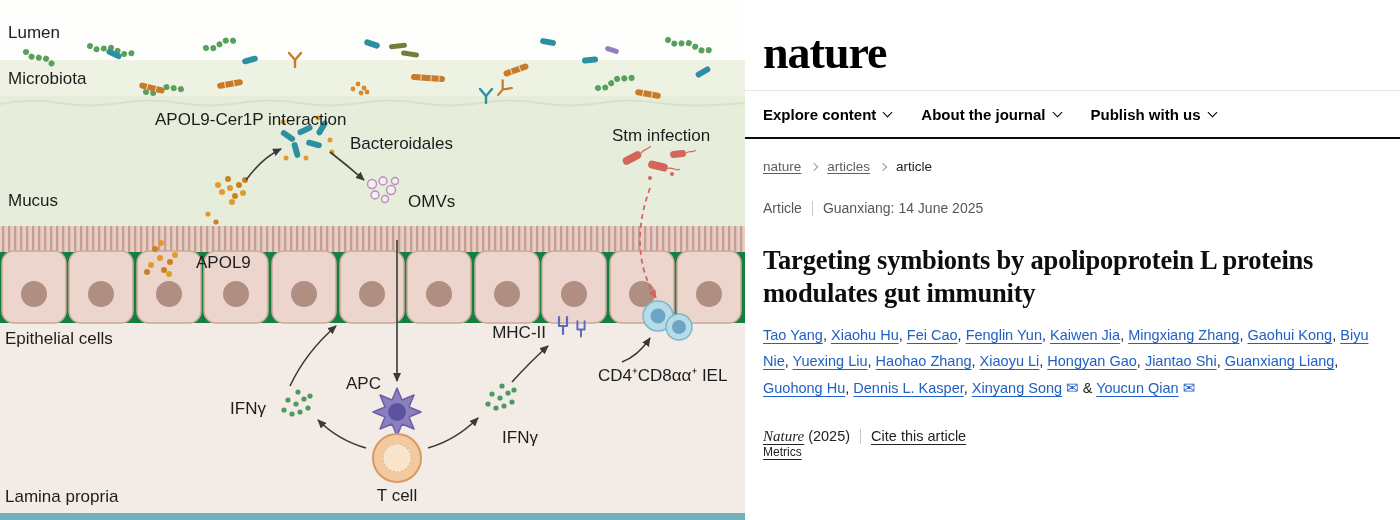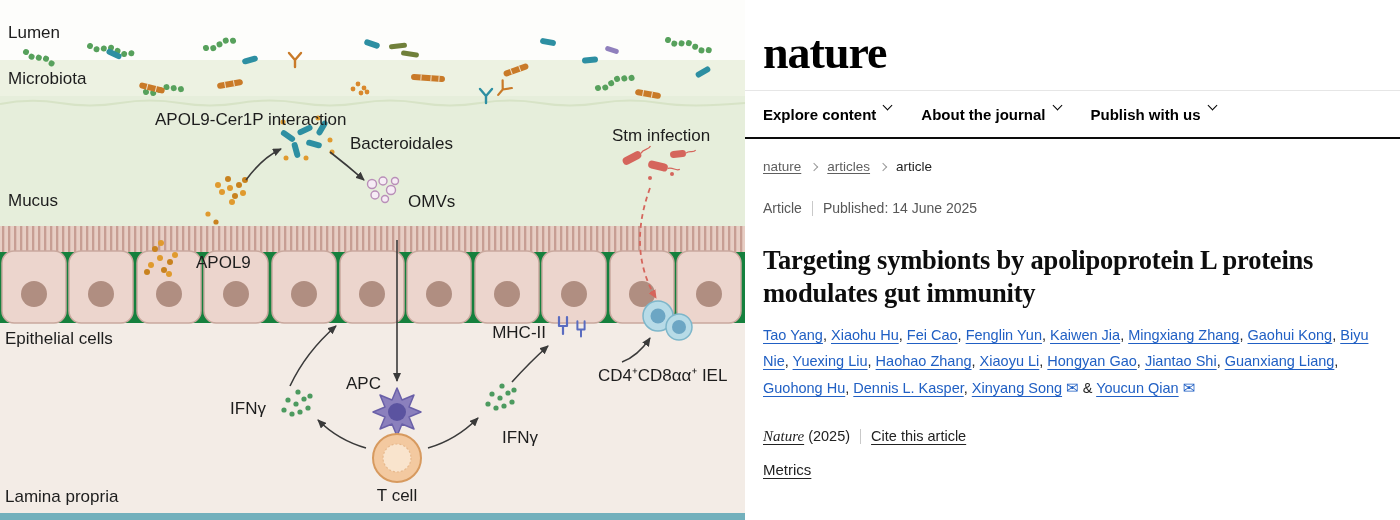--- a/index.html
+++ b/index.html
@@ -11,42 +11,42 @@
   .figure-panel{width:745px;height:520px;flex:none;background:#15803d;position:relative}
   .figure-panel svg{display:block}
   .fig-label{font-family:"Liberation Sans",sans-serif;font-size:17px;fill:#1d1d1d}
 
   
   .right{width:655px;height:520px;flex:none;background:#fff;padding:0 8px 0 18px;overflow:hidden}
   .logo-wrap{padding-top:30px;padding-bottom:14px}
   .logo{font-family:"Liberation Serif",serif;font-weight:700;font-size:46px;line-height:1;color:#000;letter-spacing:-1px;cursor:pointer}
   .hairline{border-bottom:1px solid #e6e6e6;margin:0 -22px 0 -18px}
   .nav{display:flex;align-items:center;gap:30px;height:46px}
-  .nav-item{display:inline-flex;align-items:flex-start;gap:8px;font-size:15px;font-weight:700;color:#000;text-decoration:none;cursor:pointer}
+  .nav-item{display:inline-flex;align-items:center;gap:8px;font-size:15px;font-weight:700;color:#000;text-decoration:none;cursor:pointer}
   .chev{width:7px;height:7px;border-right:1.8px solid #000;border-bottom:1.8px solid #000;transform:rotate(45deg);margin-top:-4px}
   .dark-rule{border-bottom:2px solid #0c0c0c;margin:0 -22px 0 -18px}
 
   .breadcrumb{margin-top:20px;display:flex;align-items:center;gap:10px;font-size:13.5px}
   .bc-link{color:#5f5f5f;text-decoration:underline;text-underline-offset:2px;cursor:pointer}
   .bc-current{color:#222}
   .bc-sep{width:6px;height:6px;border-right:1.5px solid #9a9a9a;border-bottom:1.5px solid #9a9a9a;transform:rotate(-45deg)}
 
   .meta{margin-top:26px;display:flex;align-items:center;gap:10px;font-size:14px;color:#575757}
   .bar{display:inline-block;width:1px;height:15px;background:#c9c9c9}
 
   .title{font-family:"Liberation Serif",serif;font-weight:700;font-size:26.5px;line-height:1.25;color:#0d0d0d;margin-top:28px;max-width:605px;letter-spacing:-.2px}
 
   .authors{margin-top:12px;font-size:14.5px;line-height:1.8;max-width:625px;color:#222}
   .author{color:#2160c4;text-decoration:underline;text-decoration-thickness:1px;text-underline-offset:2.5px;cursor:pointer}
   .mail{color:#2160c4;margin-left:4px;font-size:15px;cursor:pointer}
 
   .cite-row{margin-top:26px;display:flex;align-items:center;gap:10px;font-size:14.5px;color:#222}
   .journal-link{font-family:"Liberation Serif",serif;font-style:italic;color:#222;text-decoration:underline;text-underline-offset:2.5px;cursor:pointer;font-size:15px}
   .plain-link{color:#222;text-decoration:underline;text-underline-offset:2.5px;cursor:pointer}
-  .metrics-row{margin-top:16px;font-size:15px}
+  .metrics-row{font-size:12px}
 </style>
 </head>
 <body>
 
 <div class="page">
 
   <div class="figure-panel">
     <svg viewBox="0 0 745 520" width="745" height="520">
       <defs>
         <marker id="ah" markerUnits="userSpaceOnUse" markerWidth="10" markerHeight="8" refX="8" refY="4" orient="auto">
@@ -398,21 +398,21 @@
         <span class="bc-sep"></span>
         <a class="bc-link">articles</a>
         <span class="bc-sep"></span>
         <span class="bc-current">article</span>
       </div>
 
     <div class="meta">
       <span>Article</span>
       <span class="bar"></span>
       <span>
-        <span>Published:</span>
+        <span>Guanxiang:</span>
         <span>14 June 2025</span>
       </span>
     </div>
 
     <h1 class="title">Targeting symbionts by apolipoprotein L proteins modulates gut immunity</h1>
 
     <p class="authors"><a class="author">Tao Yang</a>, <a class="author">Xiaohu Hu</a>, <a class="author">Fei Cao</a>, <a class="author">Fenglin Yun</a>, <a class="author">Kaiwen Jia</a>, <a class="author">Mingxiang Zhang</a>, <a class="author">Gaohui Kong</a>, <a class="author">Biyu Nie</a>, <a class="author">Yuexing Liu</a>, <a class="author">Haohao Zhang</a>, <a class="author">Xiaoyu Li</a>, <a class="author">Hongyan Gao</a>, <a class="author">Jiantao Shi</a>, <a class="author">Guanxiang Liang</a>, <a class="author">Guohong Hu</a>, <a class="author">Dennis L. Kasper</a>, <a class="author">Xinyang Song</a><span class="mail">✉</span> &amp; <a class="author">Youcun Qian</a><span class="mail">✉</span></p>
 
     <div class="cite-row">
       <span>

